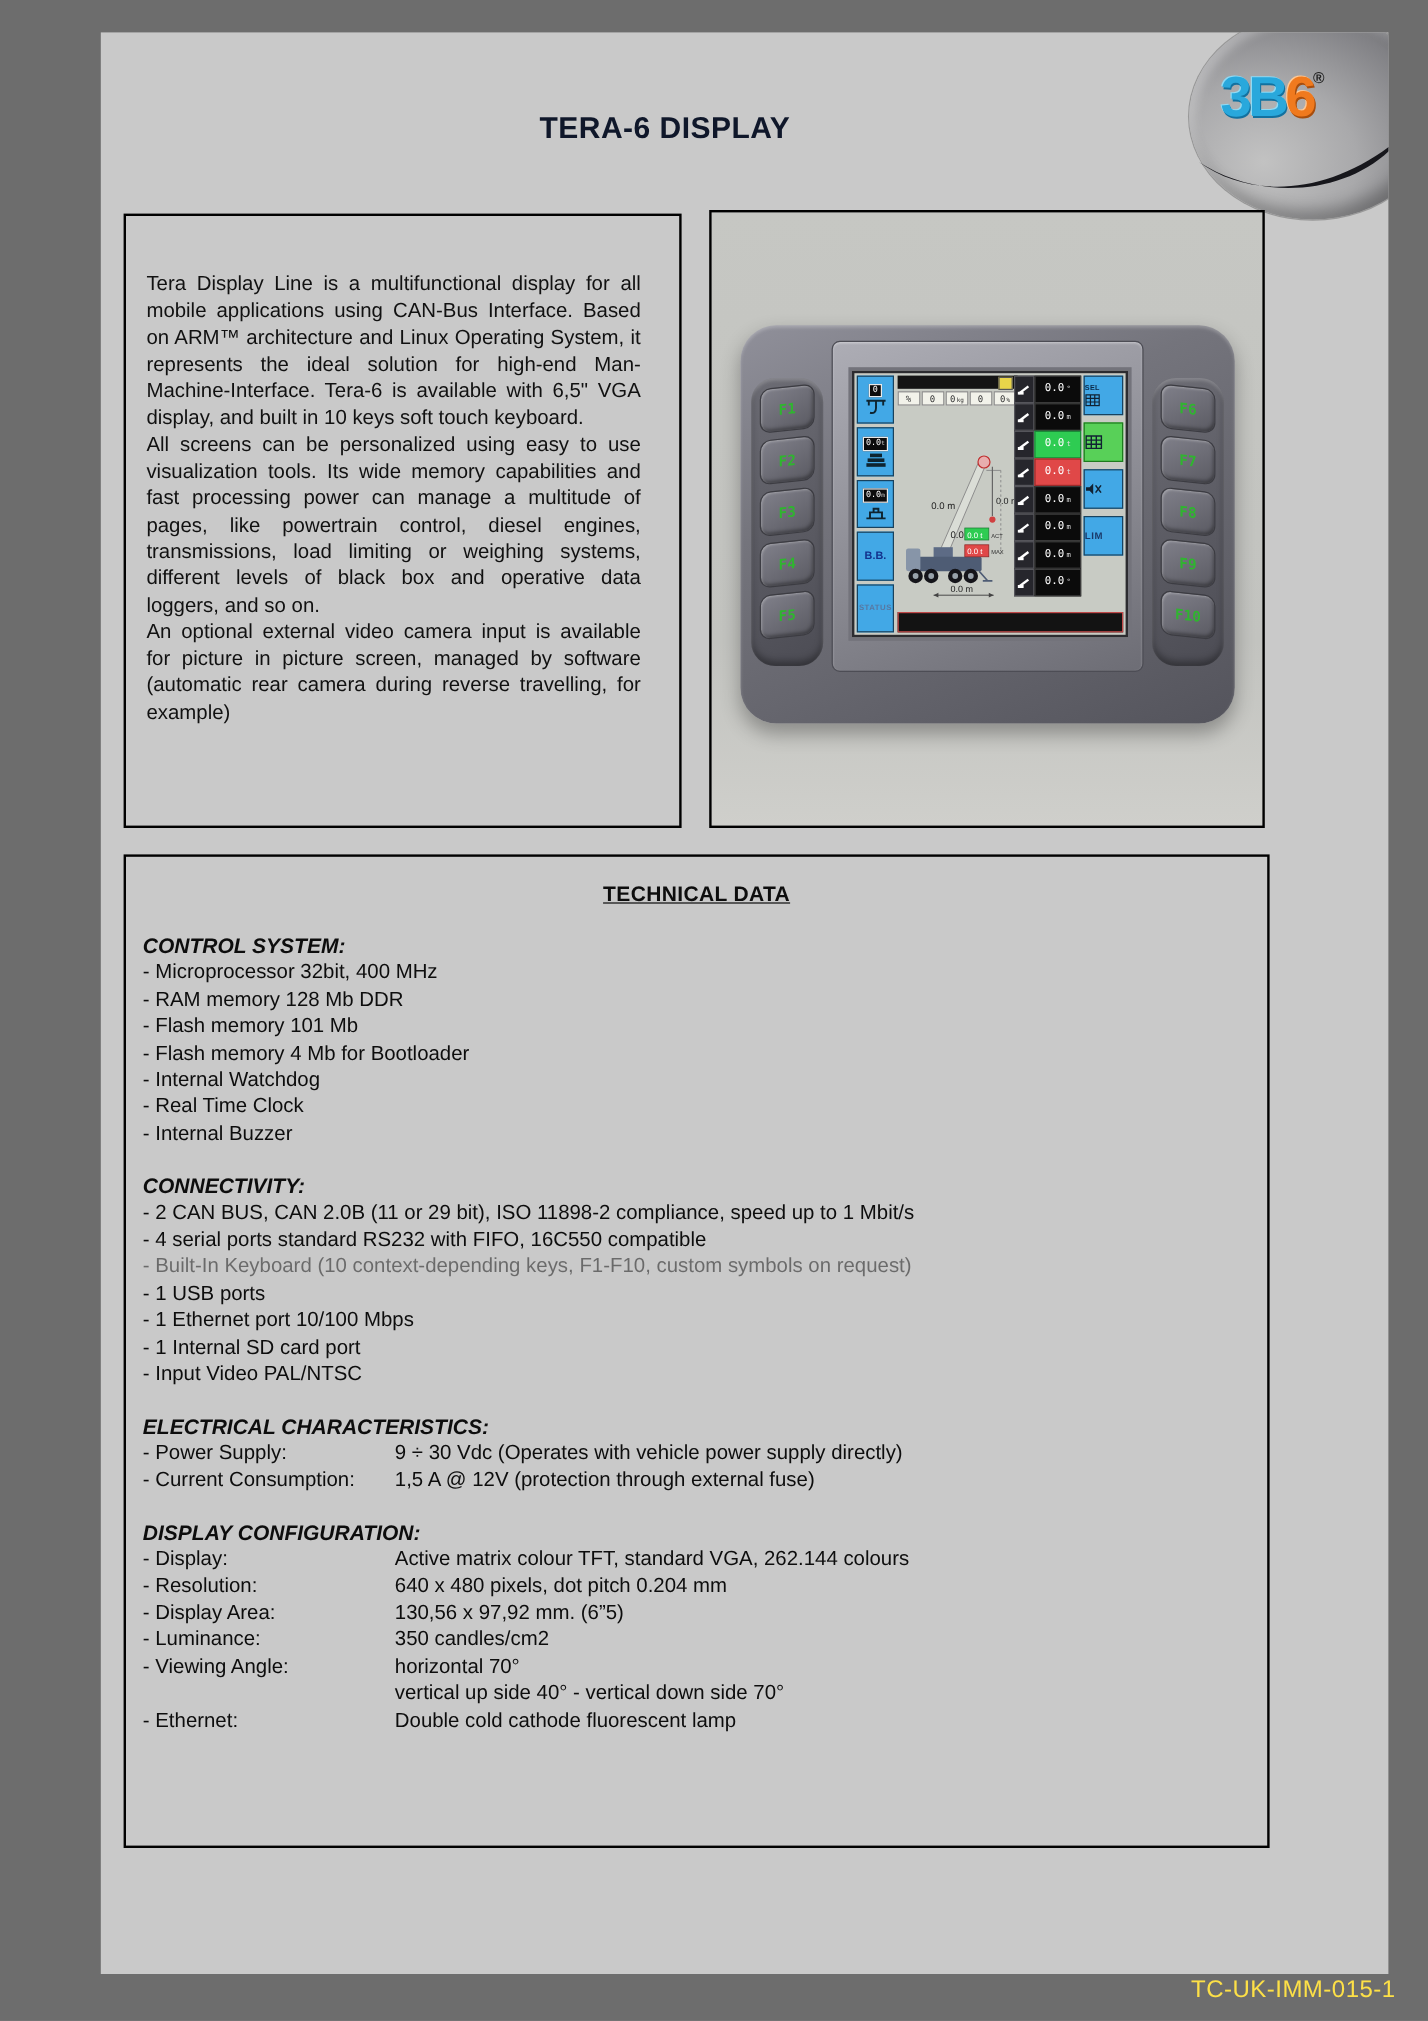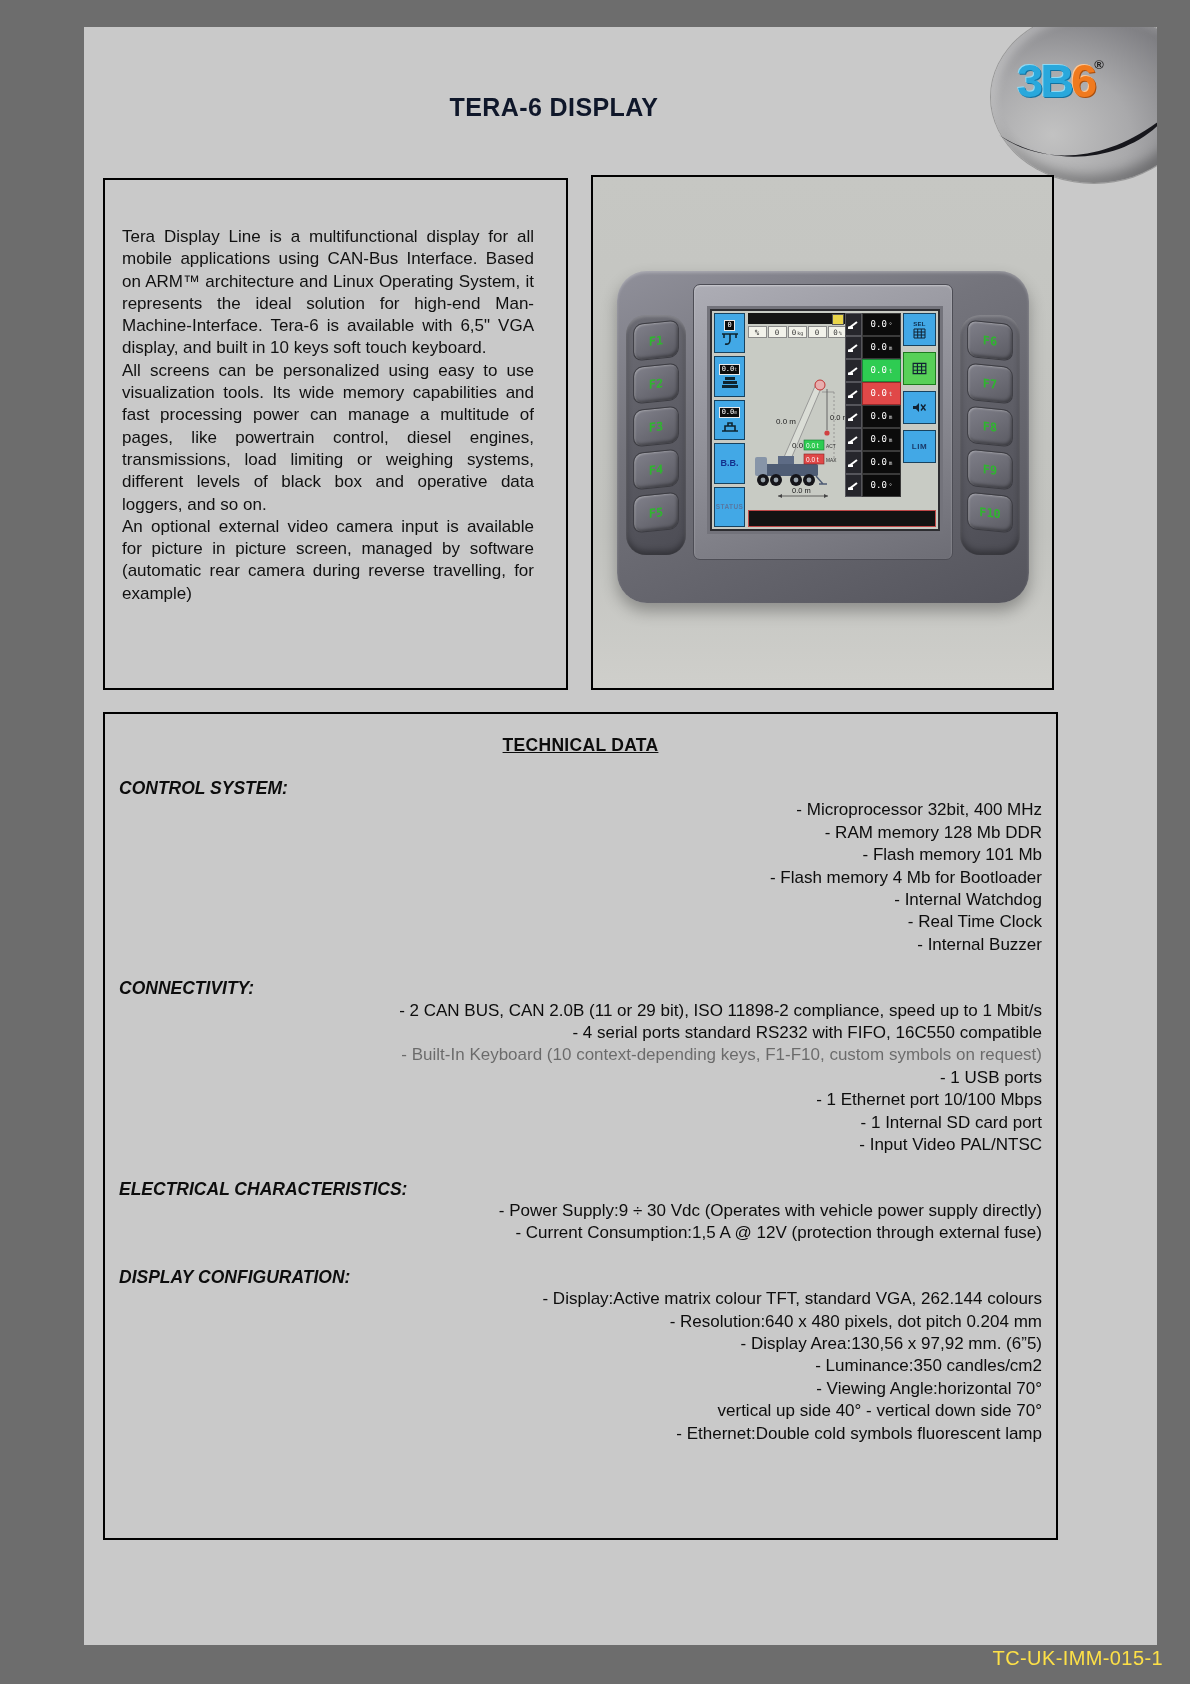--- a/index.html
+++ b/index.html
@@ -78,33 +78,33 @@
   .ric{width:15px;background:#26262c;border:1px solid #55555b;display:flex;align-items:center;justify-content:center;}
   .rval{flex:1;background:#0b0b0b;border:1px solid #3a3a3a;color:#fff;display:flex;align-items:baseline;justify-content:center;gap:2px;
     font-size:9px;font-family:"DejaVu Sans Mono",monospace;}
   .rval span{line-height:21px;}
   .rval small{font-size:6px;color:#ddd;}
   .rval.green{background:#2ECC52;border-color:#1a8a38;}
   .rval.red{background:#E04848;border-color:#9a2a2a;}
 
   
   .col-side{position:absolute;right:2px;top:2px;width:33px;display:flex;flex-direction:column;gap:6px;}
-  .side-btn{height:31px;background:#42A8E6;border:1px solid #18425e;display:flex;flex-direction:column;align-items:center;justify-content:center;gap:1px;}
+  .side-btn{height:31px;background:#42A8E6;border:1px solid #18425e;display:flex;flex-direction:column;justify-content:center;gap:1px;}
   .side-btn.green{background:#58D058;border-color:#1d7a1d;}
   .side-btn .cap{font-size:6px;font-weight:bold;color:#0b2a4a;letter-spacing:.3px;}
   .lim-label{font-size:8px;font-weight:bold;color:#1a3a6a;letter-spacing:.5px;}
 
   .bottombar{position:absolute;left:36px;right:2px;bottom:2px;height:15px;background:#131313;border:1px solid #c04848;}
 
   
   .tech-box{position:absolute;left:19px;top:685px;width:955px;height:828px;border:2px solid #000;box-sizing:border-box;
     padding:21px 14px 0 14px;color:#0d0d0d;}
   .tech-title{text-align:center;font-size:17.5px;font-weight:bold;text-decoration:underline;letter-spacing:.3px;margin-bottom:20px;}
   .sec-heading{font-size:17.5px;font-weight:bold;font-style:italic;line-height:22.4px;margin:0;margin-top:21px;}
-  .li,.pair{font-size:17px;line-height:22.4px;text-align:right;}
+  .li,.pair{font-size:17px;line-height:22.4px;}
   .li.faded{opacity:.5;filter:blur(.5px);}
   .plabel{display:inline-block;width:210px;}
 
   
   .footer-code{position:absolute;right:27px;top:1647px;color:#fde047;font-size:20px;letter-spacing:.4px;}
 </style>
 </head>
 <body>
 
 <div class="canvas">
@@ -436,20 +436,20 @@
 
       <h3 class="sec-heading">DISPLAY CONFIGURATION:</h3>
       <div>
 
       <div class="pair"><span class="plabel">- Display:</span><span class="pvalue">Active matrix colour TFT, standard VGA, 262.144 colours</span></div>
           <div class="pair"><span class="plabel">- Resolution:</span><span class="pvalue">640 x 480 pixels, dot pitch 0.204 mm</span></div>
           <div class="pair"><span class="plabel">- Display Area:</span><span class="pvalue">130,56 x 97,92 mm. (6”5)</span></div>
           <div class="pair"><span class="plabel">- Luminance:</span><span class="pvalue">350 candles/cm2</span></div>
           <div class="pair"><span class="plabel">- Viewing Angle:</span><span class="pvalue">horizontal 70°</span></div>
           <div class="pair"><span class="plabel"></span><span class="pvalue">vertical up side 40° - vertical down side 70°</span></div>
-          <div class="pair"><span class="plabel">- Ethernet:</span><span class="pvalue">Double cold symbols fluorescent lamp</span></div>
+          <div class="pair"><span class="plabel">- Ethernet:</span><span class="pvalue">Double cold cathode fluorescent lamp</span></div>
         </div>
     </div>
 
   </div>
 
   <div class="footer-code">TC-UK-IMM-015-1</div>
 </div>
 
 </body></html>

